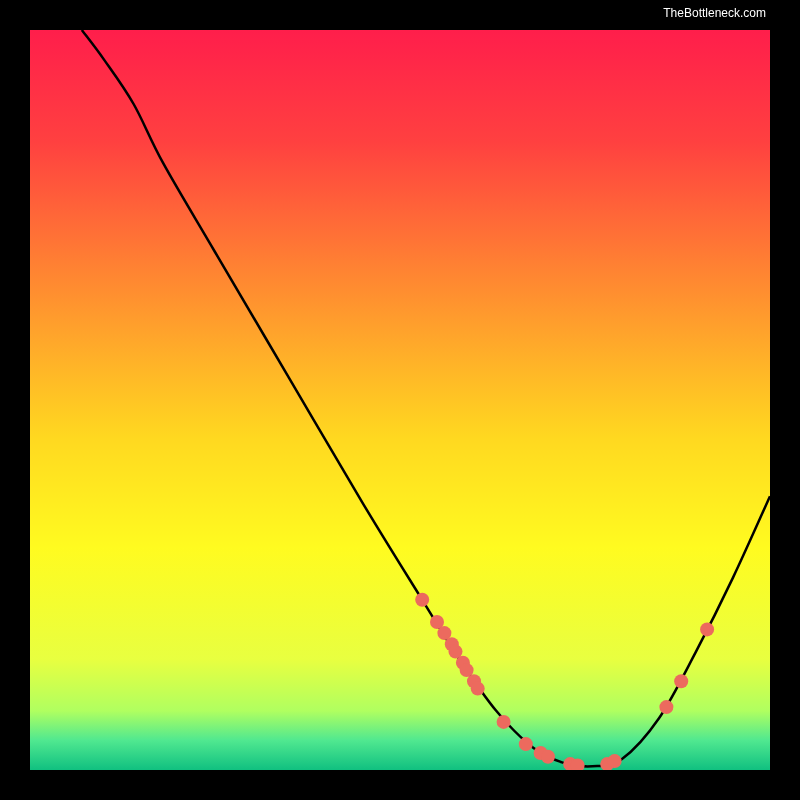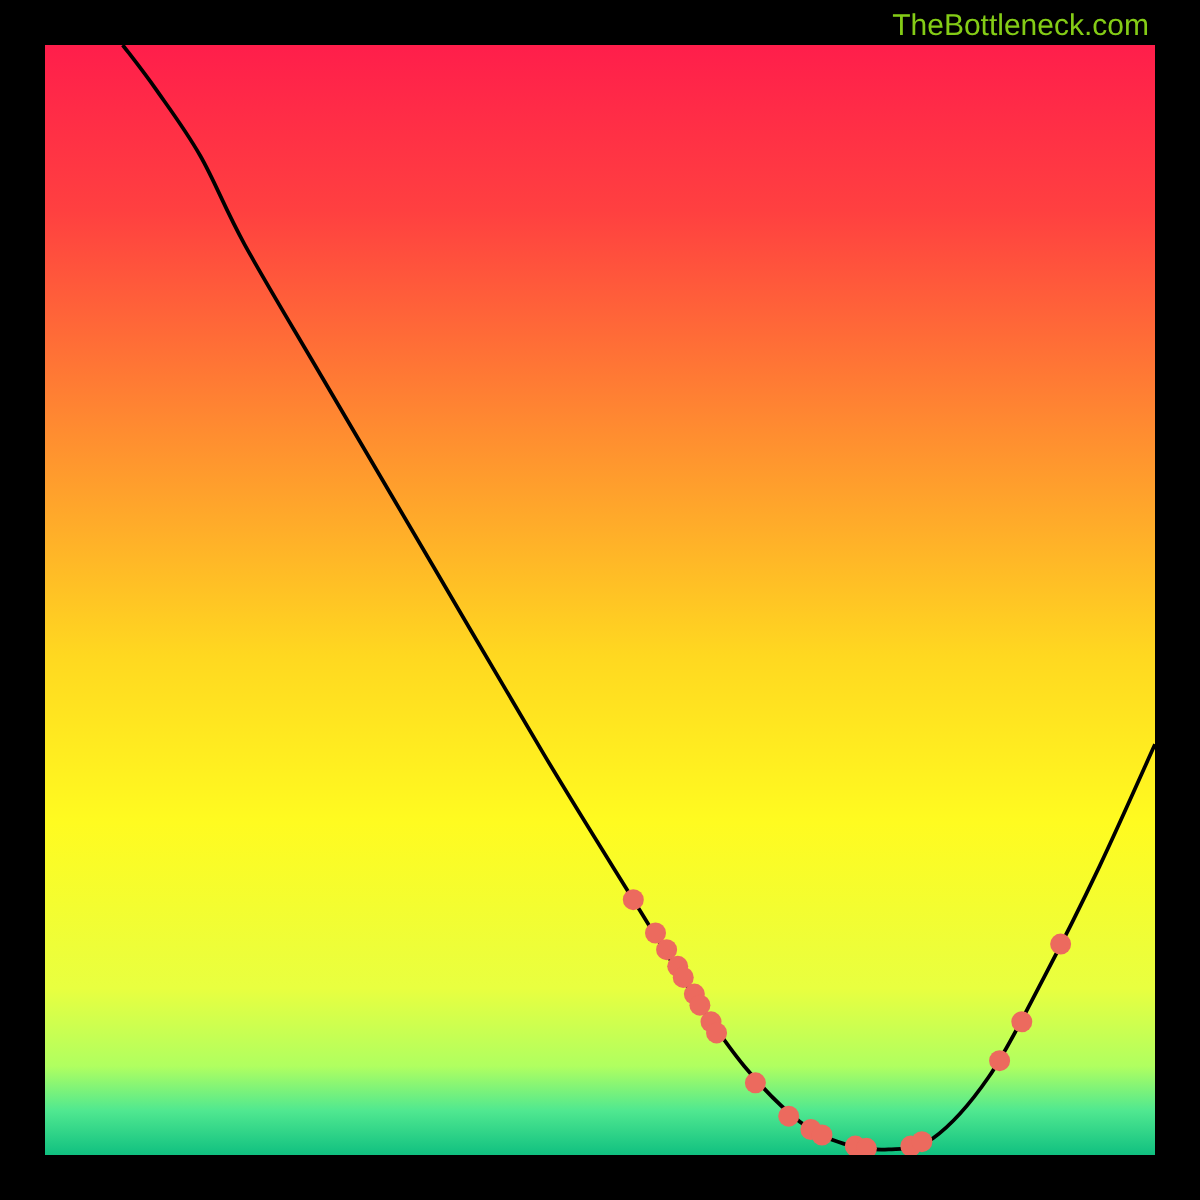--- a/index.html
+++ b/index.html
@@ -1,19 +1,19 @@
 <!DOCTYPE html>
 <html><head>
 <meta charset="utf-8">
 <style>
 *{margin:0;padding:0;box-sizing:border-box}
 body{background:#000;width:800px;height:800px;position:relative;font-family:Arial,sans-serif}
 .plot-box{position:absolute}
 .gradient-bg{position:absolute;inset:0}
-.watermark{position:absolute;color:#84cc16;font-size:20px;font-weight:400}
+.watermark{position:absolute;color:#ffffff;font-size:12px;font-weight:400}
 svg{position:absolute;inset:0}
 </style>
 </head>
 <body>
 
 <div class="plot-box" style="left: 30px; top: 30px; width: 740px; height: 740px;">
   <div class="gradient-bg" style="background: linear-gradient(rgb(255, 30, 75) 0%, rgb(255, 64, 64) 15%, rgb(255, 141, 48) 35%, rgb(255, 216, 32) 55%, rgb(255, 251, 32) 70%, rgb(232, 255, 64) 85%, rgb(176, 255, 96) 92%, rgb(80, 232, 144) 96%, rgb(16, 192, 128) 100%);"></div>
   <svg viewBox="0 0 740 740" width="740" height="740">
       <path d="M51.800000000000004,0 C55.5,4.933333333333337 65.36666666666666,17.266666666666687 74,29.600000000000023 C82.63333333333334,41.93333333333336 93.73333333333335,56.733333333333334 103.60000000000001,74 C113.46666666666667,91.26666666666667 119.63333333333333,108.53333333333337 133.2,133.20000000000005 C146.76666666666665,157.8666666666667 164.03333333333333,186.23333333333335 185,222 C205.96666666666667,257.76666666666665 234.33333333333334,305.8666666666666 259,347.79999999999995 C283.6666666666667,389.7333333333333 310.8,436.6 333,473.6 C355.2,510.6 376.16666666666674,543.9 392.20000000000005,569.8 C408.23333333333335,595.6999999999999 416.8666666666667,610.5 429.2,629 C441.5333333333333,647.5 453.8666666666667,666 466.2,680.8 C478.5333333333333,695.5999999999999 492.1,709.1666666666666 503.20000000000005,717.8 C514.3000000000001,726.4333333333333 522.9333333333333,729.5166666666667 532.8,732.6 C542.6666666666666,735.6833333333334 552.5333333333333,736.9166666666666 562.4,736.3 C572.2666666666667,735.6833333333333 580.9,736.9166666666666 592,728.9 C603.1,720.8833333333333 616.6666666666666,706.0833333333334 629,688.2 C641.3333333333334,670.3166666666667 653.6666666666666,645.0333333333333 666,621.6 C678.3333333333334,598.1666666666667 690.6666666666666,573.5 703,547.6 C715.3333333333334,521.7 733.8333333333334,479.76666666666665 740,466.2" fill="none" stroke="#000000" stroke-width="2.5"></path>
       <circle cx="392.20000000000005" cy="569.8" r="7" fill="#ec6a5e"></circle>

